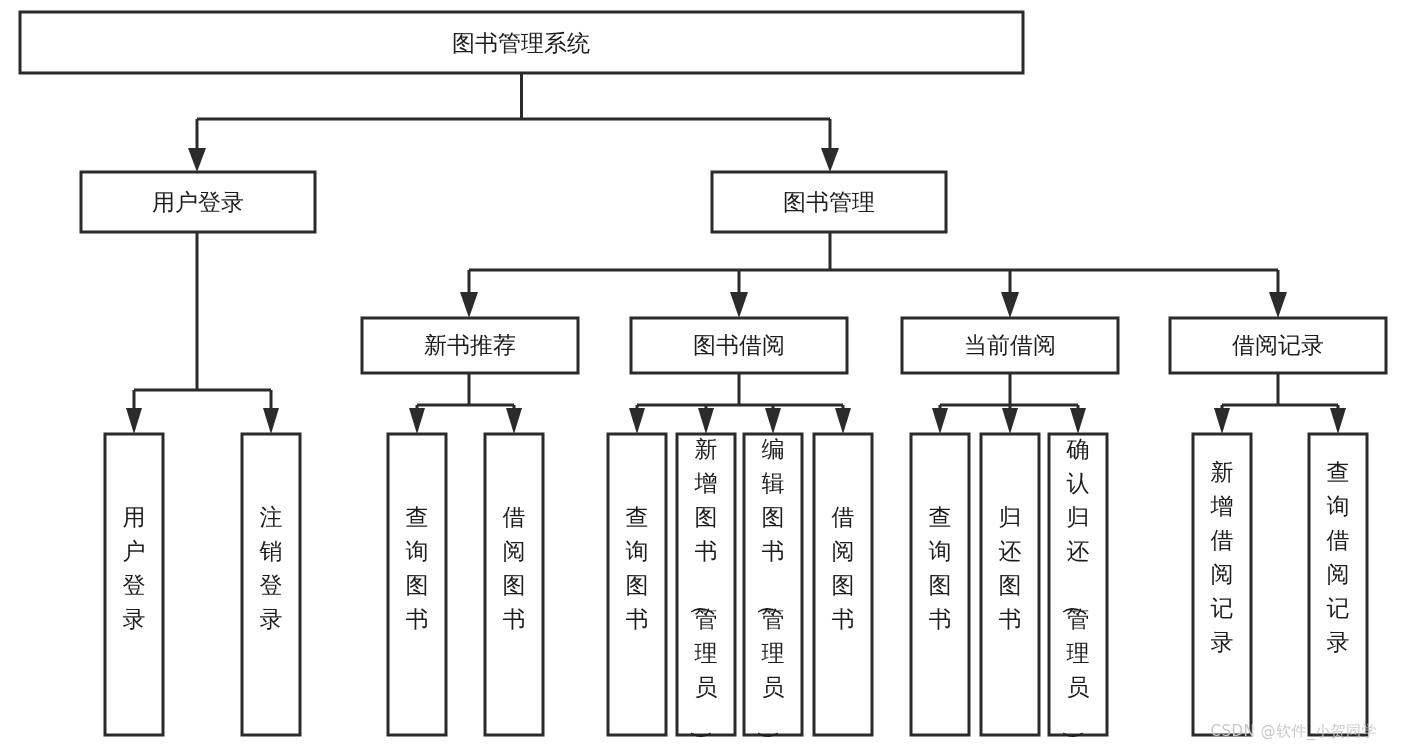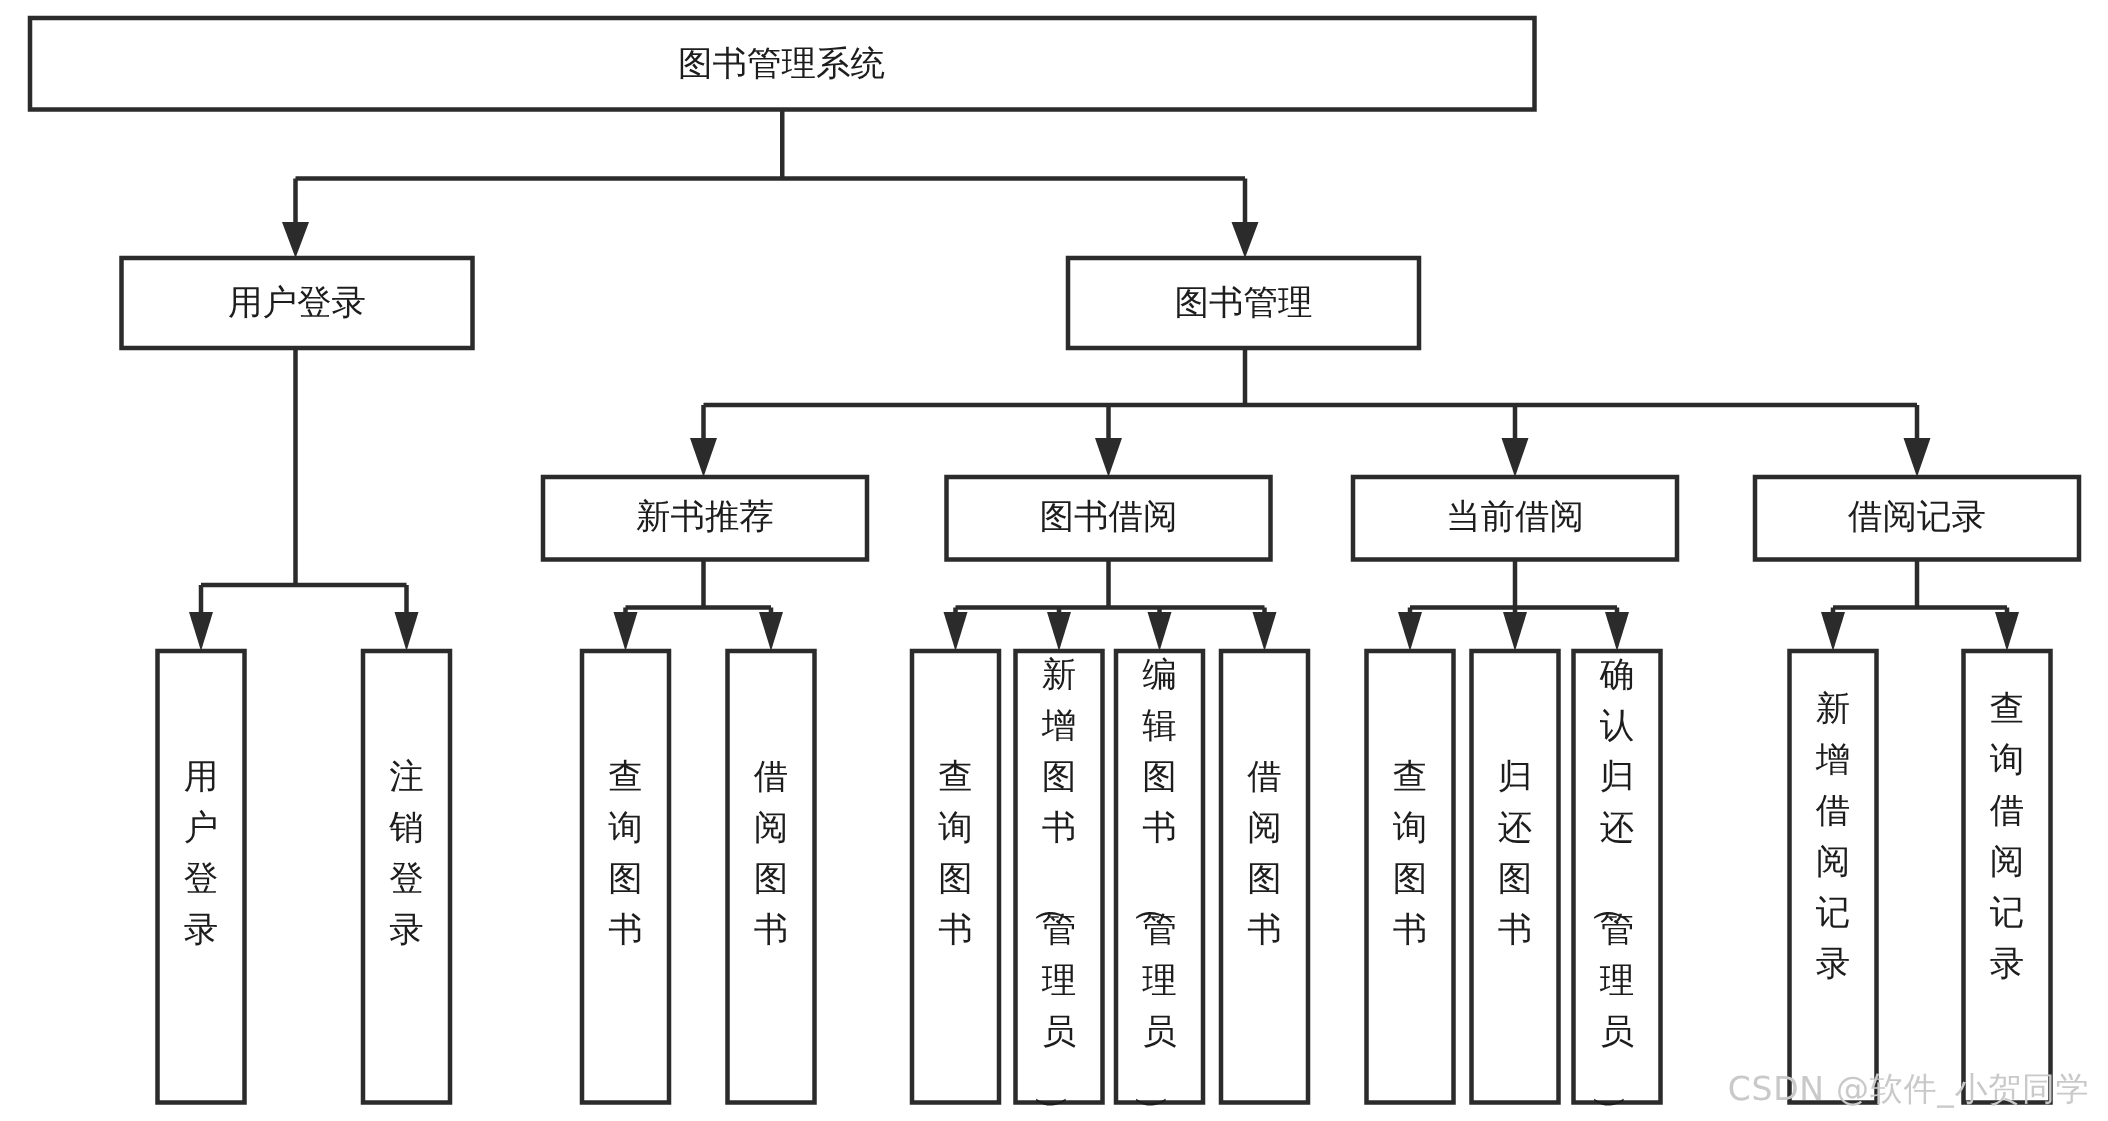--- a/index.html
+++ b/index.html
@@ -45,24 +45,24 @@
     dominant-baseline: middle;
   }
   .node-label-v {
     fill: #1d1d1d;
     font-family: "DejaVu Sans", "Liberation Sans", sans-serif;
     font-size: 23px;
     text-anchor: middle;
   }
   .watermark {
     position: absolute;
-    right: 12px;
+    right: 28px;
     bottom: 6px;
     font-family: "DejaVu Sans", "Liberation Sans", sans-serif;
-    font-size: 22px;
+    font-size: 15px;
     color: #c9c9c9;
     white-space: nowrap;
     letter-spacing: 0.5px;
     pointer-events: none;
   }
 </style>
 </head>
 <body>
 
 <svg id="diagram" viewBox="0 0 1405 747">

